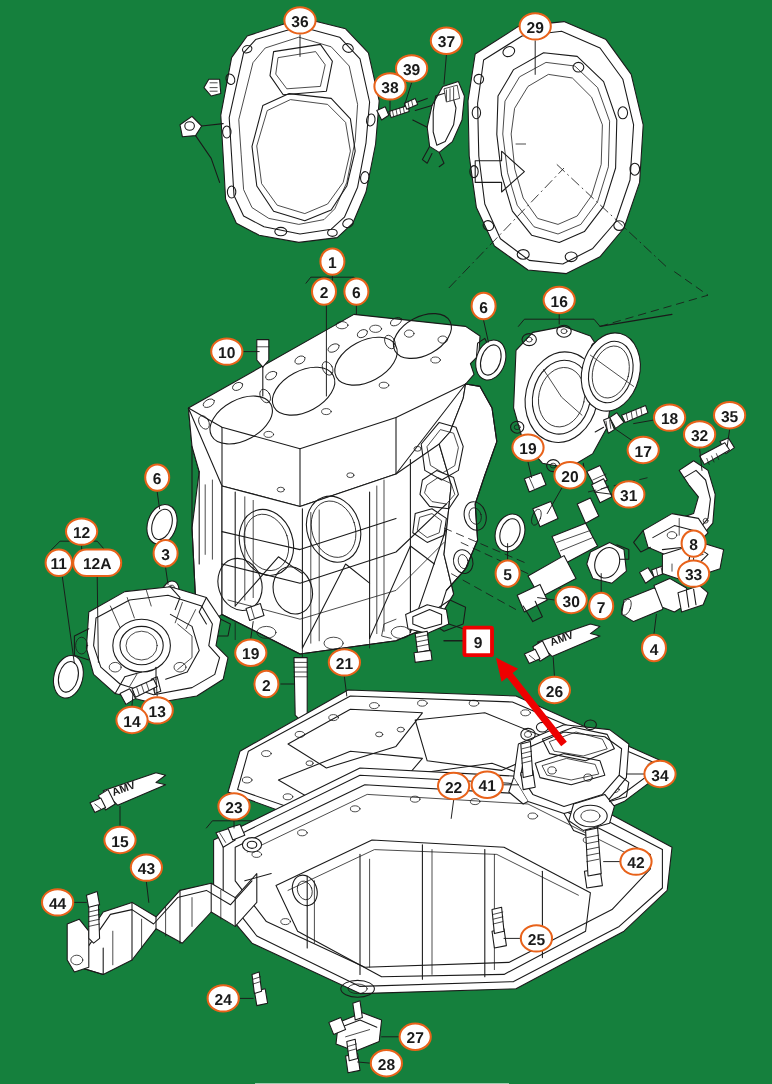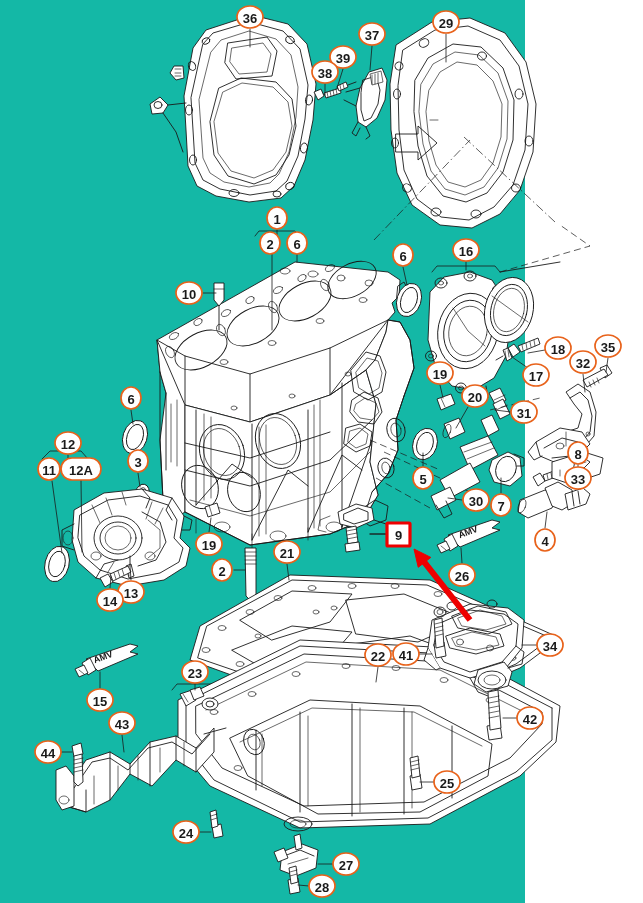--- a/index.html
+++ b/index.html
@@ -2,21 +2,21 @@
 <html><head>
 <meta charset="utf-8">
 <title>Engine Block Exploded Parts Diagram</title>
 <style>
   html,body{margin:0;padding:0;background:#ffffff;}
   body{
     font-family:"Liberation Sans", sans-serif;
     width:643px;height:903px;overflow:hidden;
   }
   #diagram-root{
-    position:relative;width:525px;height:903px;background:#14b8a6;
+    position:relative;width:643px;height:903px;background:#15803d;
   }
   svg.layer{position:absolute;left:0;top:0;width:643px;height:903px;}
   .callout-text{
     font-family:"Liberation Sans", sans-serif;
     font-weight:700;
     text-anchor:middle;
     dominant-baseline:central;
     fill:#1a1a1a;
     font-size:13px;
   }

